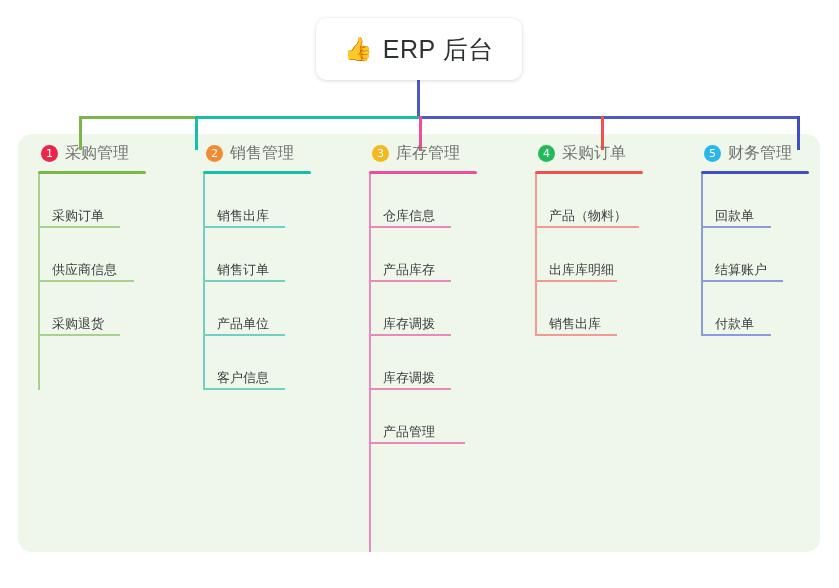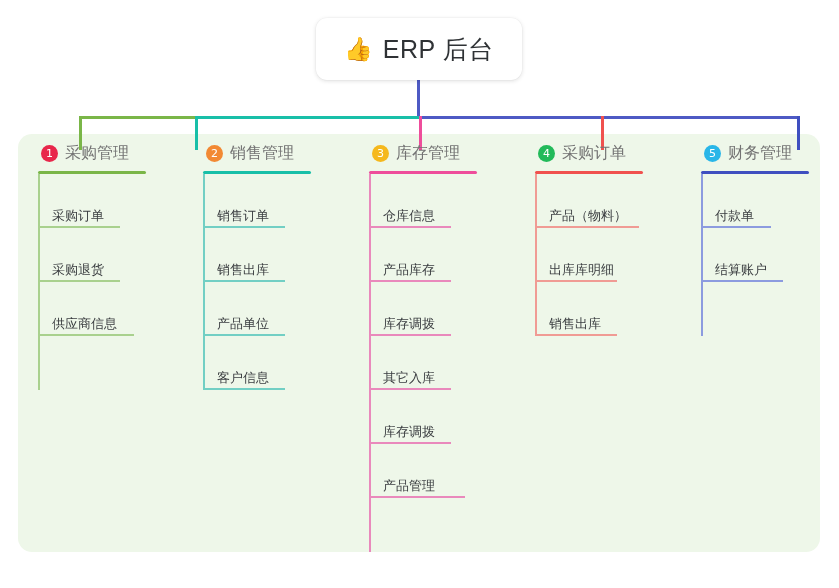--- a/index.html
+++ b/index.html
@@ -85,43 +85,43 @@
           <span class="col-title">采购管理</span>
         </div>
         <div class="head-rule" style="width: 108px; background: rgb(122, 182, 72);"></div>
         <div class="col-body">
           <div class="spine" style="height: 216px; background: rgb(169, 209, 142);"></div>
           <div class="leaf">
             <span class="leaf-text">采购订单</span>
             <div class="leaf-rule" style="width: 82px; background: rgb(169, 209, 142);"></div>
           </div>
           <div class="leaf">
+            <span class="leaf-text">供应商信息</span>
+            <div class="leaf-rule" style="width: 96px; background: rgb(169, 209, 142);"></div>
+          </div>
+          <div class="leaf">
             <span class="leaf-text">采购退货</span>
             <div class="leaf-rule" style="width: 82px; background: rgb(169, 209, 142);"></div>
           </div>
-          <div class="leaf">
-            <span class="leaf-text">供应商信息</span>
-            <div class="leaf-rule" style="width: 96px; background: rgb(169, 209, 142);"></div>
-          </div>
         </div>
       </div>
       <div class="col" style="left: 203px;">
         <div class="col-head">
           <span class="badge" style="background: rgb(242, 137, 51);">2</span>
           <span class="col-title">销售管理</span>
         </div>
         <div class="head-rule" style="width: 108px; background: rgb(24, 191, 168);"></div>
         <div class="col-body">
           <div class="spine" style="height: 216px; background: rgb(114, 207, 196);"></div>
           <div class="leaf">
+            <span class="leaf-text">销售出库</span>
+            <div class="leaf-rule" style="width: 82px; background: rgb(114, 207, 196);"></div>
+          </div>
+          <div class="leaf">
             <span class="leaf-text">销售订单</span>
-            <div class="leaf-rule" style="width: 82px; background: rgb(114, 207, 196);"></div>
-          </div>
-          <div class="leaf">
-            <span class="leaf-text">销售出库</span>
             <div class="leaf-rule" style="width: 82px; background: rgb(114, 207, 196);"></div>
           </div>
           <div class="leaf">
             <span class="leaf-text">产品单位</span>
             <div class="leaf-rule" style="width: 82px; background: rgb(114, 207, 196);"></div>
           </div>
           <div class="leaf">
             <span class="leaf-text">客户信息</span>
             <div class="leaf-rule" style="width: 82px; background: rgb(114, 207, 196);"></div>
           </div>
@@ -141,24 +141,20 @@
           </div>
           <div class="leaf">
             <span class="leaf-text">产品库存</span>
             <div class="leaf-rule" style="width: 82px; background: rgb(233, 137, 188);"></div>
           </div>
           <div class="leaf">
             <span class="leaf-text">库存调拨</span>
             <div class="leaf-rule" style="width: 82px; background: rgb(233, 137, 188);"></div>
           </div>
           <div class="leaf">
-            <span class="leaf-text">其它入库</span>
-            <div class="leaf-rule" style="width: 82px; background: rgb(233, 137, 188);"></div>
-          </div>
-          <div class="leaf">
             <span class="leaf-text">库存调拨</span>
             <div class="leaf-rule" style="width: 82px; background: rgb(233, 137, 188);"></div>
           </div>
           <div class="leaf">
             <span class="leaf-text">产品管理</span>
             <div class="leaf-rule" style="width: 96px; background: rgb(233, 137, 188);"></div>
           </div>
         </div>
       </div>
       <div class="col" style="left: 535px;">
@@ -185,24 +181,28 @@
       </div>
       <div class="col" style="left: 701px;">
         <div class="col-head">
           <span class="badge" style="background: rgb(41, 182, 232);">5</span>
           <span class="col-title">财务管理</span>
         </div>
         <div class="head-rule" style="width: 108px; background: rgb(63, 79, 192);"></div>
         <div class="col-body">
           <div class="spine" style="height: 162px; background: rgb(140, 155, 223);"></div>
           <div class="leaf">
+            <span class="leaf-text">回款单</span>
+            <div class="leaf-rule" style="width: 70px; background: rgb(140, 155, 223);"></div>
+          </div>
+          <div class="leaf">
+            <span class="leaf-text">结算账户</span>
+            <div class="leaf-rule" style="width: 82px; background: rgb(140, 155, 223);"></div>
+          </div>
+          <div class="leaf">
             <span class="leaf-text">付款单</span>
             <div class="leaf-rule" style="width: 70px; background: rgb(140, 155, 223);"></div>
           </div>
-          <div class="leaf">
-            <span class="leaf-text">结算账户</span>
-            <div class="leaf-rule" style="width: 82px; background: rgb(140, 155, 223);"></div>
-          </div>
         </div>
       </div>
     </div>
 
 </div>
 
 </body></html>

